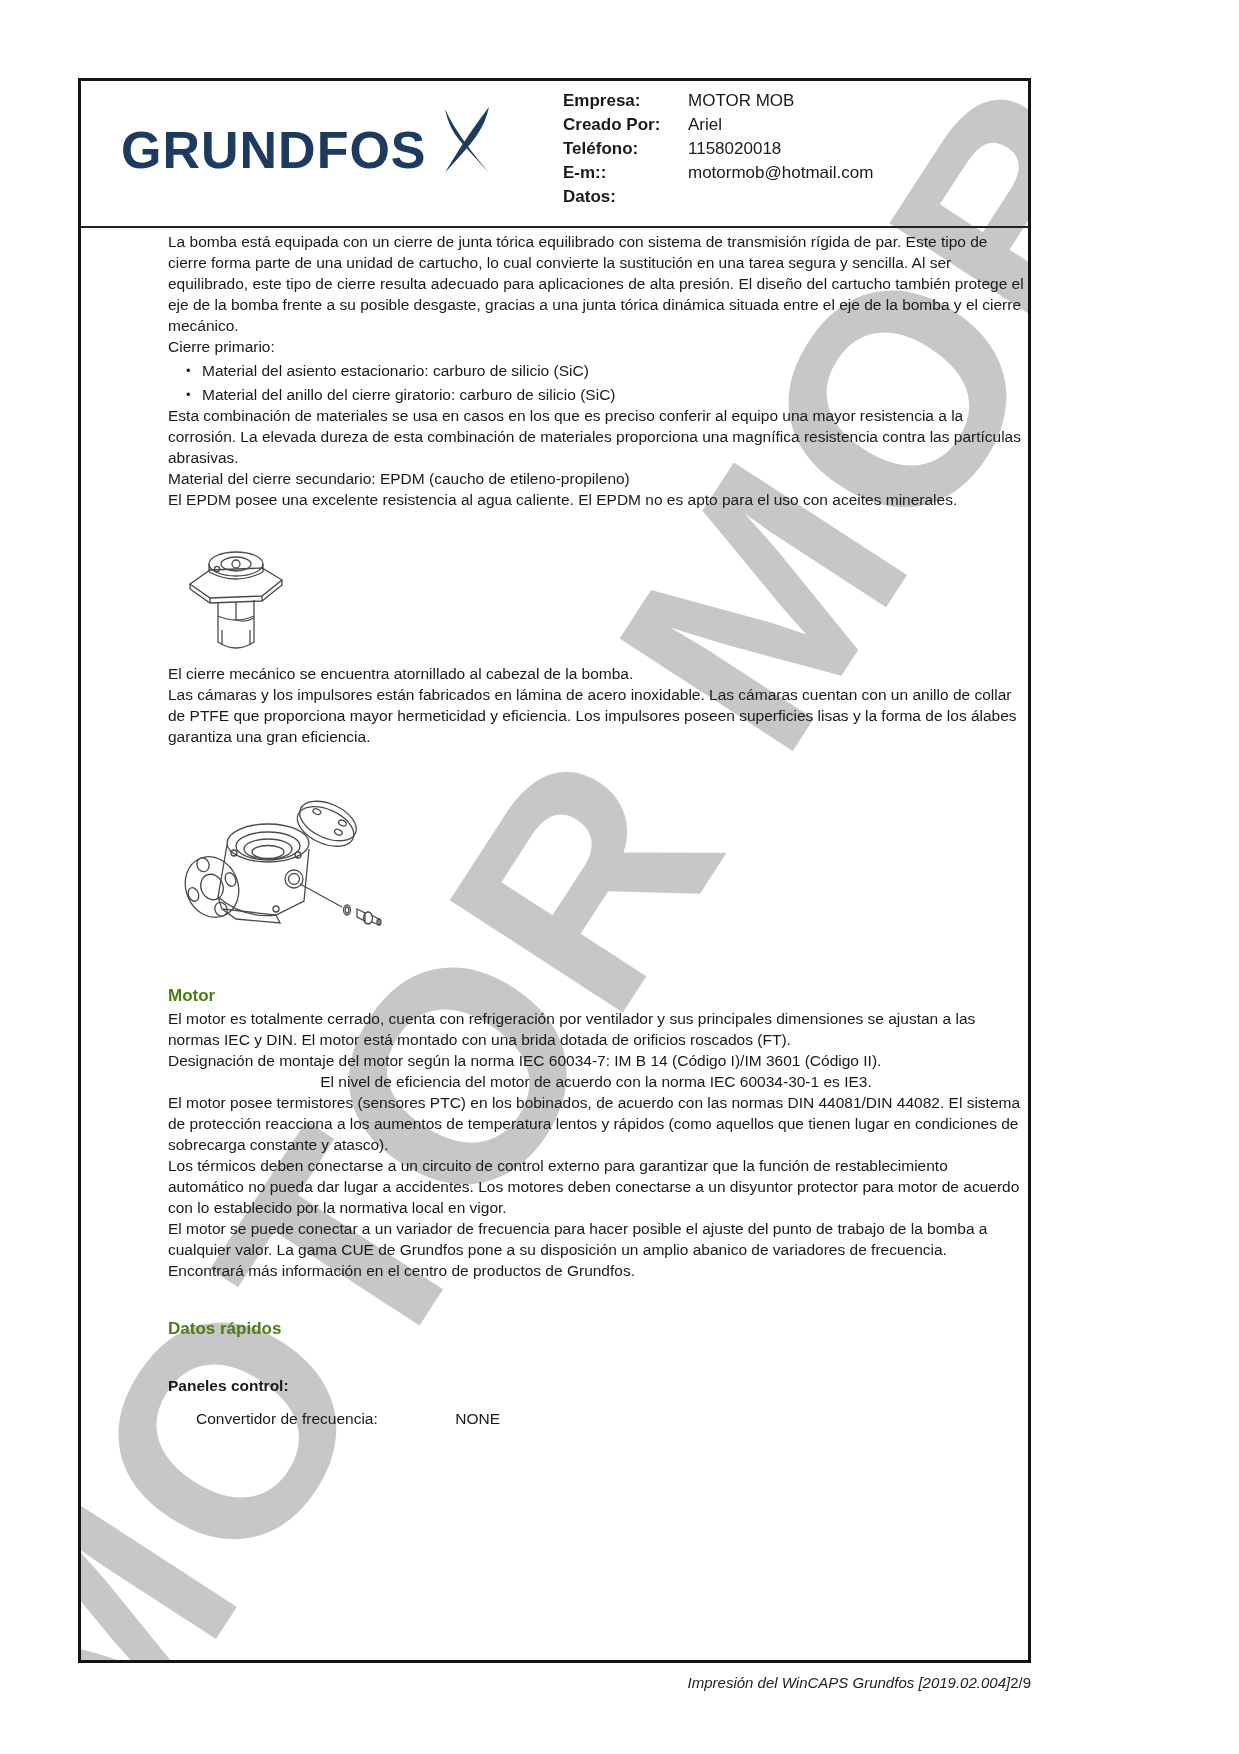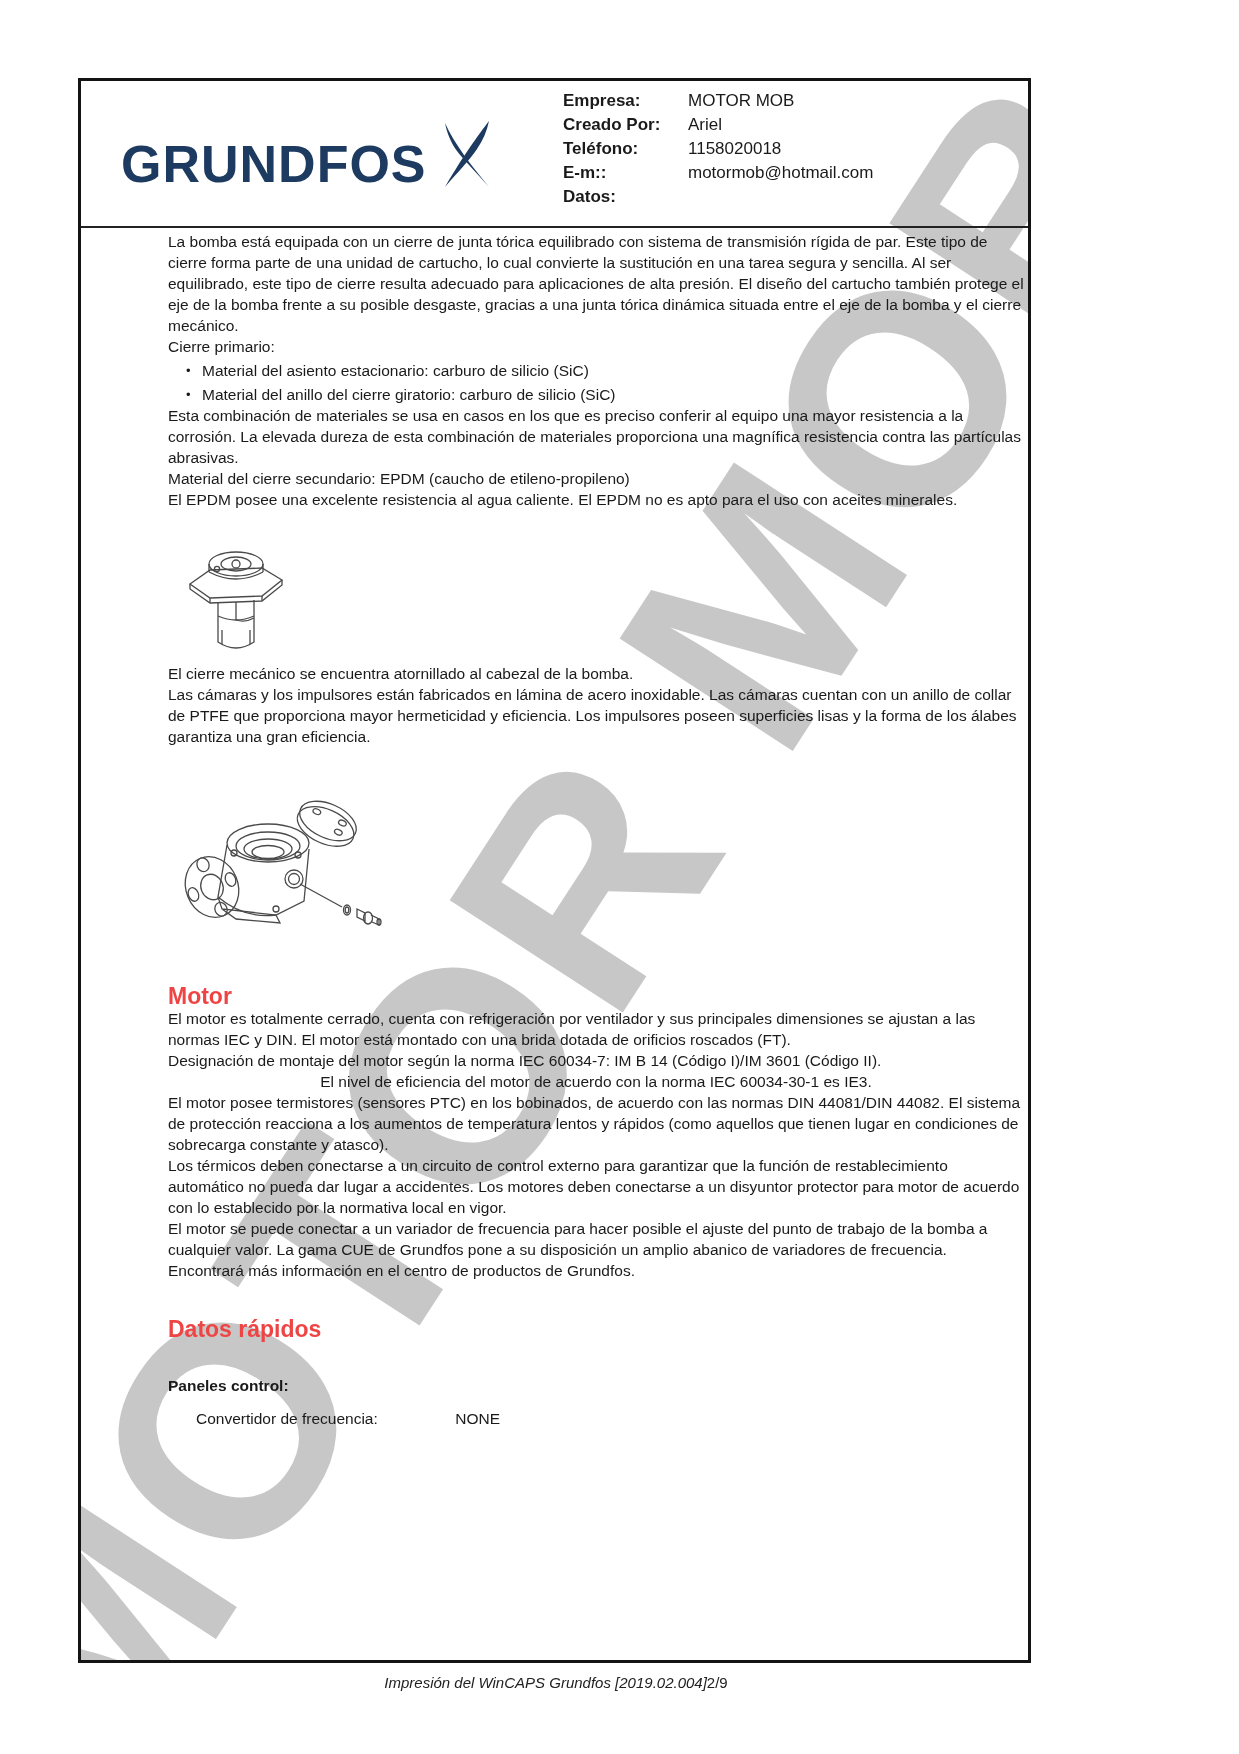--- a/index.html
+++ b/index.html
@@ -30,21 +30,21 @@
     color:#c7c7c7;
     white-space:nowrap;
     z-index:0;
     user-select:none;
   }
   .header{
     position:absolute;left:0;top:0;width:100%;height:145px;
     z-index:1;
   }
   .logo{
-    position:absolute;left:40px;top:52px;
+    position:absolute;left:40px;top:38px;
     display:flex;align-items:center;
   }
   .logo-word{
     font-size:52px;font-weight:bold;
     color:#1d3a60;letter-spacing:1px;
     line-height:1;
   }
   .logo-mark{margin-left:10px;margin-top:-14px;}
   .info{
     position:absolute;left:482px;top:8px;
@@ -72,35 +72,35 @@
     content:"•";position:absolute;left:-16px;top:0;font-size:13px;
   }
   .p-combinacion{margin-top:7px;}
   .p-secundario{margin-top:11px;}
   .p-epdm{margin-top:2px;}
   .fig-seal{margin-top:30px;margin-left:16px;}
   .p-mecanico{margin-top:26px;}
   .p-camaras{margin-top:18px;}
   .fig-pump{margin-top:44px;margin-left:8px;}
   h2.section-title{
-    margin:36px 0 0 0;font-size:23px;line-height:24px;font-weight:bold;color:#ef4444;
+    margin:36px 0 0 0;font-size:17px;line-height:24px;font-weight:bold;color:#4d7c0f;
   }
   .p-motor-1{margin-top:7px;}
   .p-motor-2{margin-top:11px;}
   .p-motor-3{margin-top:5px;}
   .p-motor-4{margin-top:22px;text-align:center;}
   .p-motor-5{margin-top:7px;}
   .p-motor-6{margin-top:13px;}
   .p-motor-7{margin-top:13px;}
   h3.sub-title{margin:34px 0 12px 0;font-size:15.5px;font-weight:bold;}
   .spec-row{margin-top:3px;margin-left:28px;}
   .spec-label{display:inline-block;width:255px;}
   .footer{
     position:absolute;left:81px;top:1674px;width:950px;
-    display:flex;justify-content:center;
+    display:flex;justify-content:flex-end;
     font-size:15px;color:#222;
   }
   .footer-left{font-style:italic;}
   svg.linework{stroke:#4a4a4a;stroke-width:1.3;fill:none;}
 </style>
 </head>
 <body>
 
 <div class="page-box">
 

